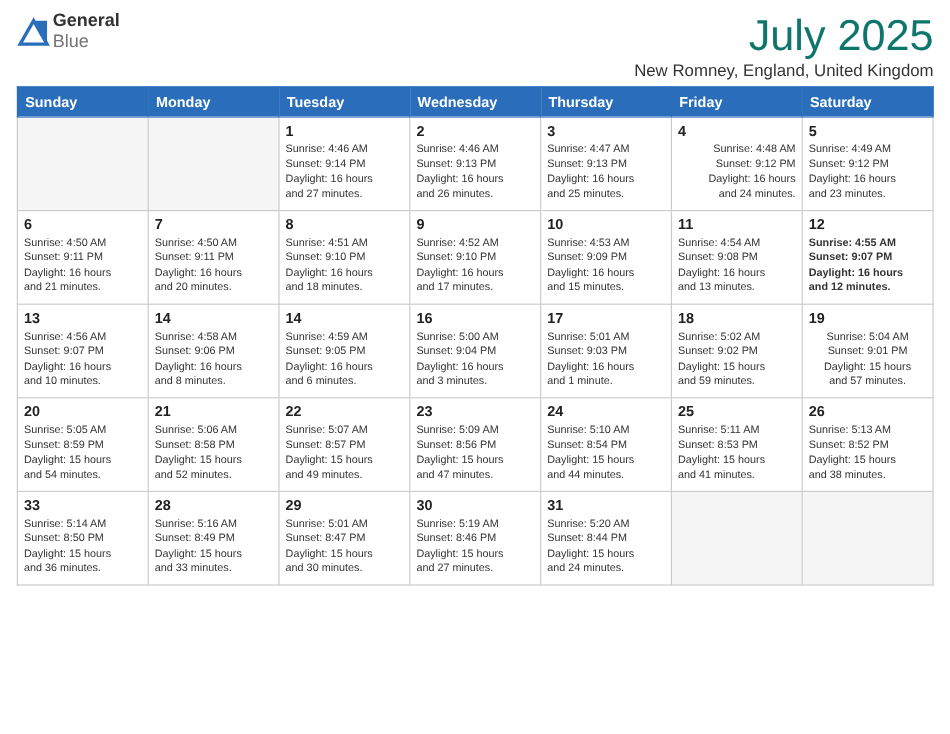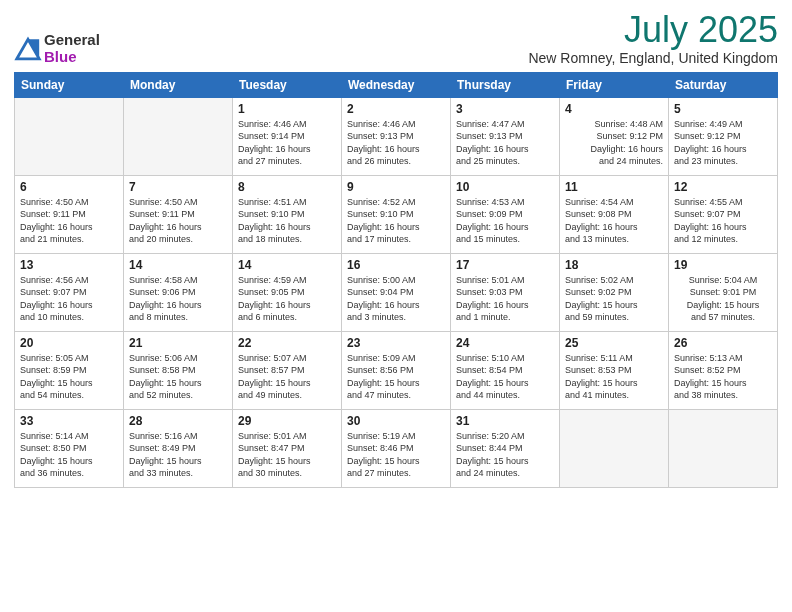--- a/index.html
+++ b/index.html
@@ -18,36 +18,35 @@
     .header {
       display: flex;
       justify-content: space-between;
       align-items: flex-start;
       margin-bottom: 6px;
     }
     .logo {
       display: flex;
       align-items: center;
       gap: 0px;
-      margin-top: 22px;
     }
     .logo-text {
       display: flex;
       flex-direction: column;
       line-height: 1.1;
     }
     .logo-general {
       font-size: 15px;
       font-weight: bold;
       color: #333;
     }
     .logo-blue {
       font-size: 15px;
-      font-weight: bold;
-      color: #a21caf;
+      font-weight: normal;
+      color: #737373;
     }
     .logo-icon {
       width: 28px;
       height: 28px;
       margin-right: 2px;
     }
     .title-section {
       text-align: right;
     }
     .month-title {
@@ -211,21 +210,21 @@
           </td>
           <td>
             <span class="day-number">11</span>
             <div class="cell-text" style="white-space: pre-line;">Sunrise: 4:54 AM
 Sunset: 9:08 PM
 Daylight: 16 hours
 and 13 minutes.</div>
           </td>
           <td>
             <span class="day-number">12</span>
-            <div class="cell-text" style="white-space: pre-line;">Sunrise: 4:55 AM
+            <div class="cell-text" style="white-space: pre-line; font-weight: bold;">Sunrise: 4:55 AM
 Sunset: 9:07 PM
 Daylight: 16 hours
 and 12 minutes.</div>
           </td>
         </tr>
         <tr>
           <td>
             <span class="day-number">13</span>
             <div class="cell-text" style="white-space: pre-line;">Sunrise: 4:56 AM
 Sunset: 9:07 PM

